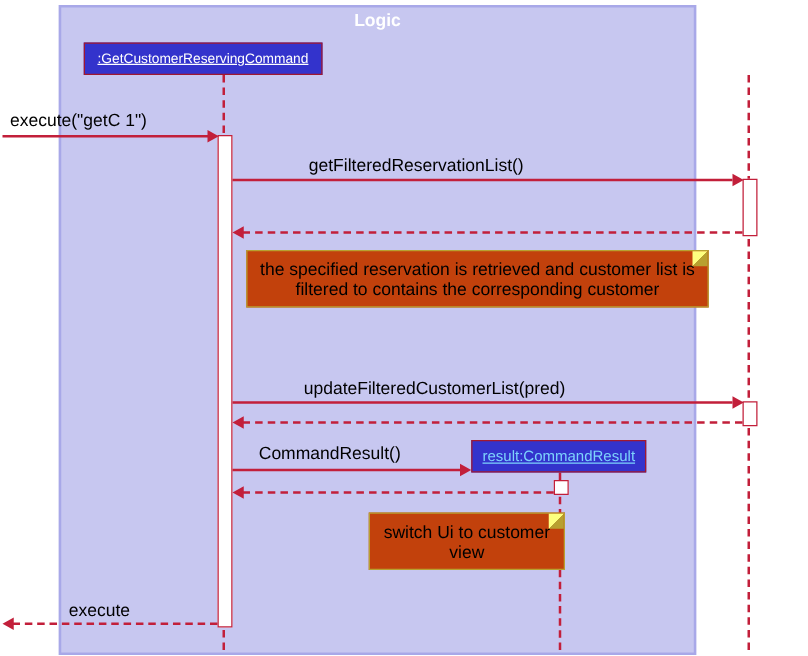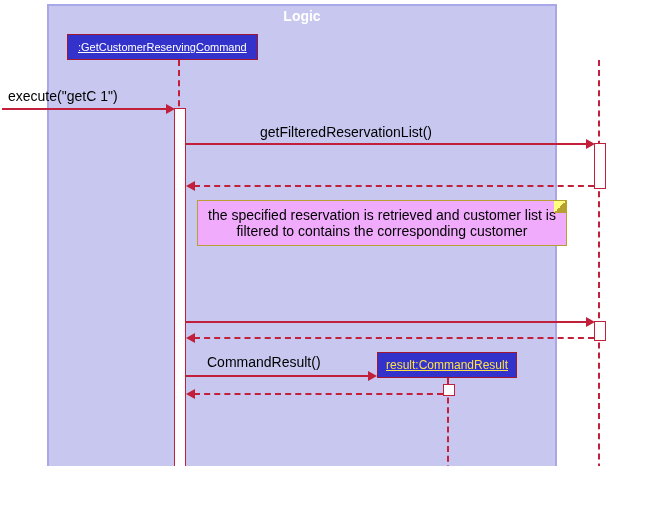--- a/index.html
+++ b/index.html
@@ -1,33 +1,33 @@
 <!DOCTYPE html>
 <html><head>
 <meta charset="utf-8">
 <style>
 body{margin:0;font-family:Arial,sans-serif;font-size:14px;background:#fff}
-.diagram{position:relative;width:646px;height:466px}
+.diagram{position:relative;width:646px;height:525px}
 .box{position:absolute;border:2px solid}
 .logic-box{left:47px;top:4px;width:506px;height:516px;background:#c7c7f0;border-color:#a8a8e8}
 .model-box{left:557px;top:4px;width:84px;height:516px;background:#f08080;border-color:#e85050}
 .box-title{text-align:center;font-weight:bold;color:#fff;padding:2px 0}
 .header{position:absolute;padding:6px 10px;border:1px solid;color:#fff;font-size:11px;text-decoration:underline}
 .cmd-header{left:67px;top:34px;background:#3333cc;border-color:#a01830}
 .model-header{left:573px;top:34px;background:#8b0020;border-color:#6b0018}
 .lifeline{position:absolute;width:1px;border-left:2px dashed #c21f3a}
 .activation{position:absolute;width:10px;background:#fff;border:1px solid #c21f3a}
 .msg{position:absolute;font-size:14px;white-space:nowrap}
 .hline{position:absolute;height:1px;border-top:2px solid #c21f3a}
 .hdash{position:absolute;height:1px;border-top:2px dashed #c21f3a}
 .arrow-r{position:absolute;width:0;height:0;border-left:9px solid #c21f3a;border-top:5px solid transparent;border-bottom:5px solid transparent}
 .arrow-l{position:absolute;width:0;height:0;border-right:9px solid #c21f3a;border-top:5px solid transparent;border-bottom:5px solid transparent}
-.note{position:absolute;background:#f0abfc;border:1px solid #b8a030;padding:6px 10px;font-size:14px;text-align:center}
+.note{position:absolute;background:#c2410c;border:1px solid #b8a030;padding:6px 10px;font-size:14px;text-align:center}
 .note-corner{position:absolute;top:0;right:0;width:12px;height:12px;background:linear-gradient(135deg,#feff7f 50%,#b8a030 50%)}
-.result-header{position:absolute;background:#3333cc;border:1px solid #a01830;color:#fde047;font-size:12px;padding:5px 8px;text-decoration:underline}
+.result-header{position:absolute;background:#3333cc;border:1px solid #a01830;color:#7dd3fc;font-size:12px;padding:5px 8px;text-decoration:underline}
 </style>
 </head>
 <body>
 
 <div class="diagram">
   <div class="box logic-box">
       <div class="box-title">Logic</div>
     </div>
   <div class="header cmd-header">:GetCustomerReservingCommand</div>
 
@@ -37,38 +37,40 @@
 
   <div class="activation" style="left:174px;top:108px;height:392px"></div>
   <div class="activation" style="left:594px;top:143px;height:44px"></div>
   <div class="activation" style="left:594px;top:321px;height:18px"></div>
   <div class="activation" style="left:443px;top:384px;height:10px"></div>
 
   <div class="msg" style="left:8px;top:88px">execute("getC 1")</div>
   <div class="hline" style="left:2px;top:108px;width:165px"></div>
   <div class="arrow-r" style="left:166px;top:104px"></div>
 
-  <div class="msg" style="left:260px;top:124px">getFilteredReservationList()</div>
+  <div class="msg" style="left:247px;top:124px">getFilteredReservationList()</div>
   <div class="hline" style="left:186px;top:143px;width:400px"></div>
   <div class="arrow-r" style="left:586px;top:139px"></div>
 
   <div class="hdash" style="left:194px;top:185px;width:400px"></div>
   <div class="arrow-l" style="left:186px;top:181px"></div>
 
   <div class="note" style="left:197px;top:200px;width:348px"><div class="note-corner"></div><span>the specified reservation is retrieved and customer list is filtered to contains the corresponding customer</span></div>
 
+  <div class="msg" style="left:243px;top:302px">updateFilteredCustomerList(pred)</div>
   <div class="hline" style="left:186px;top:321px;width:400px"></div>
   <div class="arrow-r" style="left:586px;top:317px"></div>
   <div class="hdash" style="left:194px;top:337px;width:400px"></div>
   <div class="arrow-l" style="left:186px;top:333px"></div>
 
   <div class="msg" style="left:207px;top:354px">CommandResult()</div>
   <div class="result-header" style="left:377px;top:352px">result:CommandResult</div>
   <div class="hline" style="left:186px;top:375px;width:182px"></div>
   <div class="arrow-r" style="left:368px;top:371px"></div>
   <div class="hdash" style="left:194px;top:393px;width:249px"></div>
   <div class="arrow-l" style="left:186px;top:389px"></div>
 
+  <div class="note" style="left:295px;top:410px;width:135px"><div class="note-corner"></div><span>switch Ui to customer view</span></div>
 
   <div class="msg" style="left:55px;top:480px">execute</div>
   <div class="hdash" style="left:10px;top:498px;width:164px"></div>
   <div class="arrow-l" style="left:2px;top:494px"></div>
 </div>
 
 </body></html>

